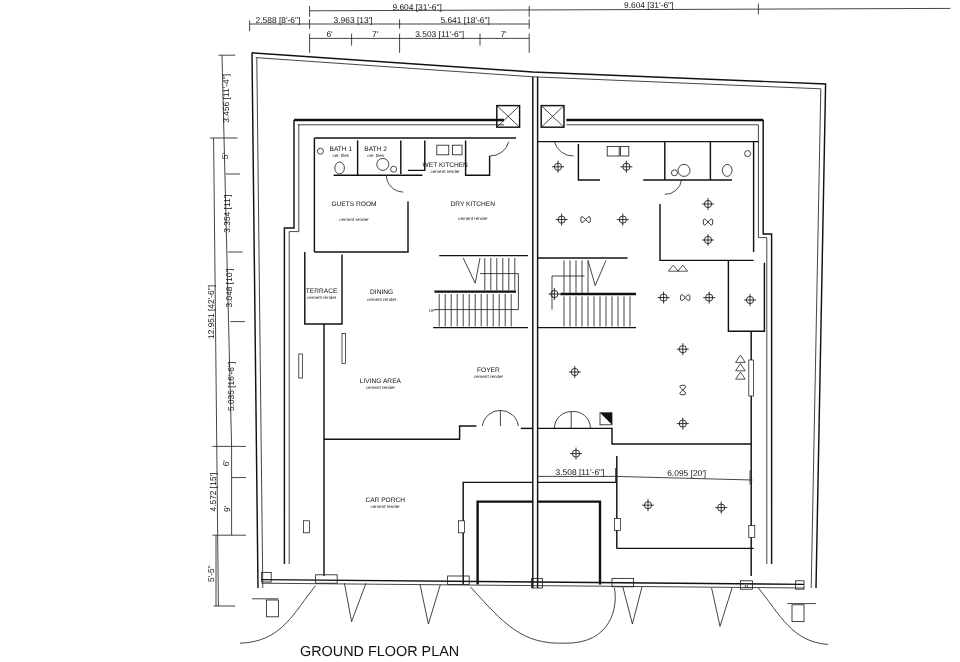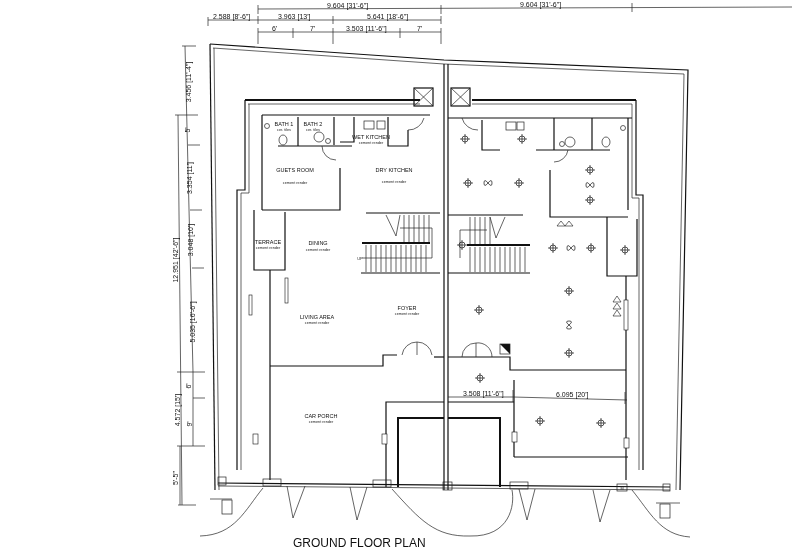--- a/index.html
+++ b/index.html
@@ -1,21 +1,21 @@
 <!DOCTYPE html>
 <html><head>
 <meta charset="utf-8">
 <style>
   html, body { margin: 0; padding: 0; background: #ffffff; }
   body { width: 800px; height: 552px; position: relative; overflow: hidden; font-family: "Liberation Sans", sans-serif; }
   svg { position: absolute; left: 0; top: 0; }
   .dimtxt { font-family: "Liberation Sans", sans-serif; font-size: 7px; fill: #111; }
   .room { font-family: "Liberation Sans", sans-serif; font-size: 5.5px; fill: #111; text-anchor: middle; }
   .finish { font-family: "Liberation Sans", sans-serif; font-size: 3.8px; fill: #222; text-anchor: middle; }
-  .title { position: absolute; left: 250px; top: 536px; font-family: "Liberation Sans", sans-serif; font-size: 12px; color: #111; letter-spacing: 0; margin-left: 43px; }
+  .title { position: absolute; left: 250px; top: 536px; font-family: "Liberation Sans", sans-serif; font-size: 12px; color: #111; letter-spacing: 0; }
   .thin { stroke: #222; fill: none; stroke-width: 0.7; }
   .med { stroke: #111; fill: none; stroke-width: 1.2; }
   .thick { stroke: #111; fill: none; stroke-width: 2; }
 </style>
 </head>
 <body>
 
 <svg width="800" height="552" viewBox="0 0 800 552">
 
   <g>

